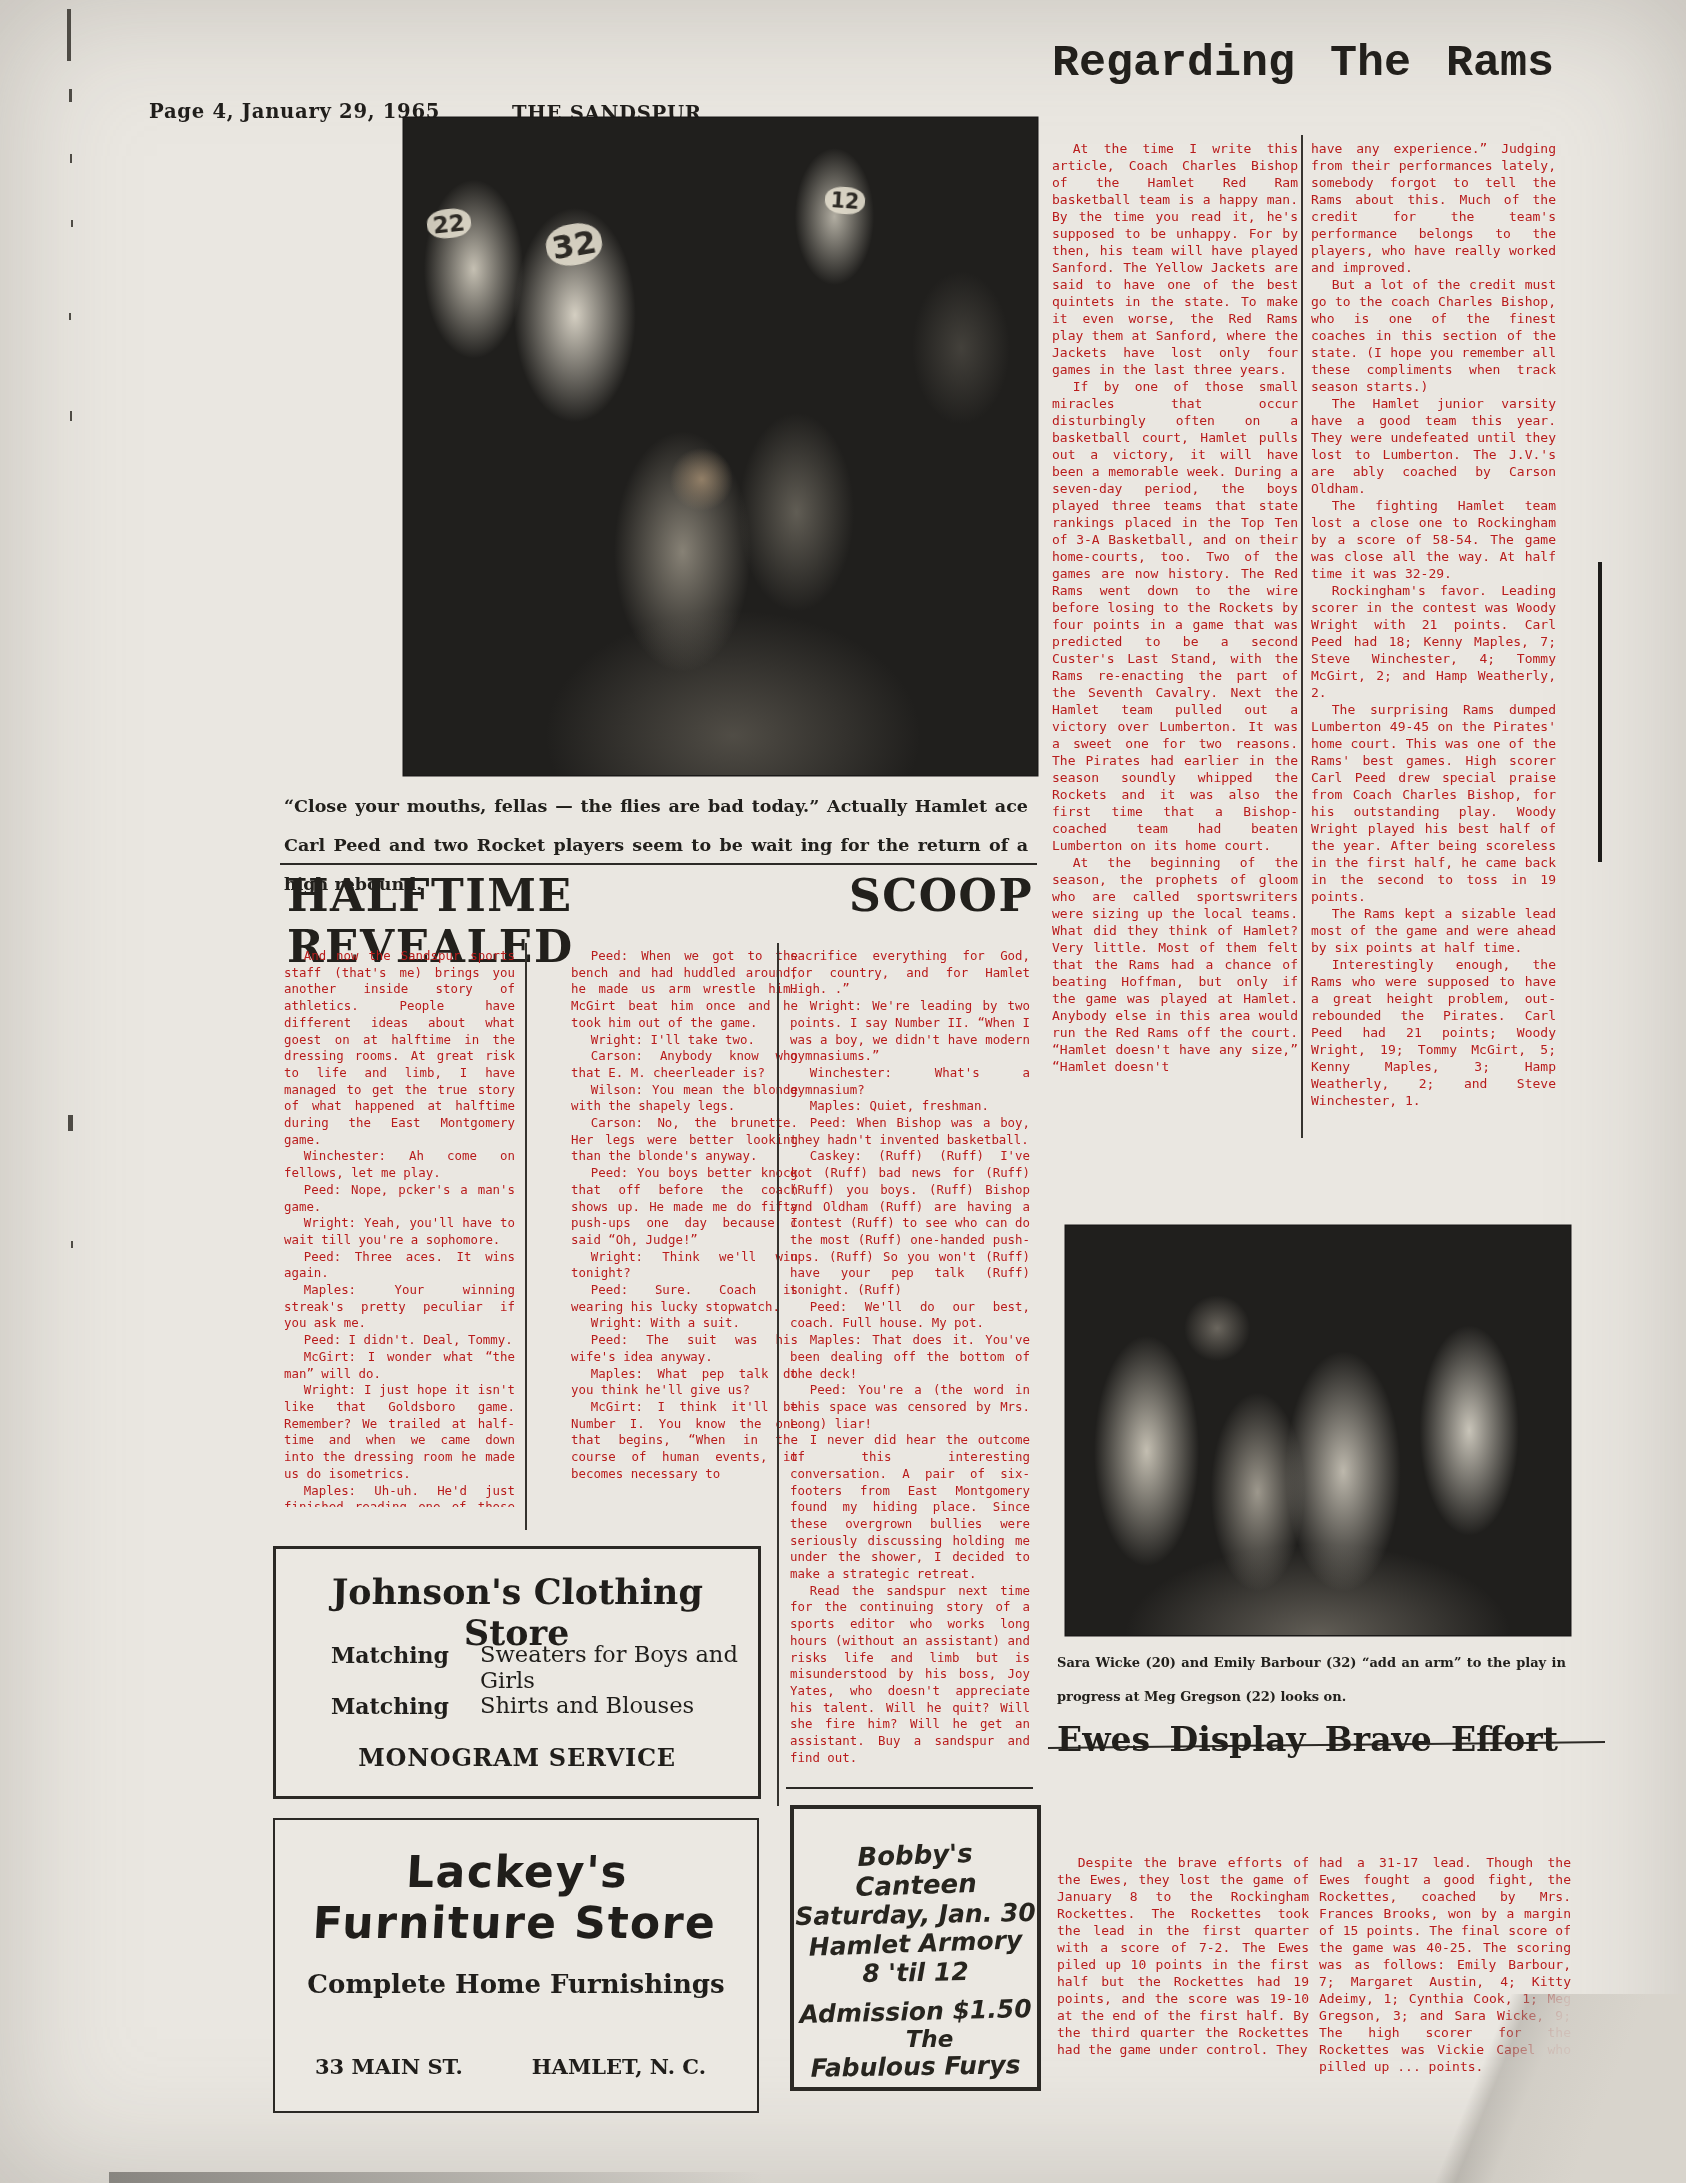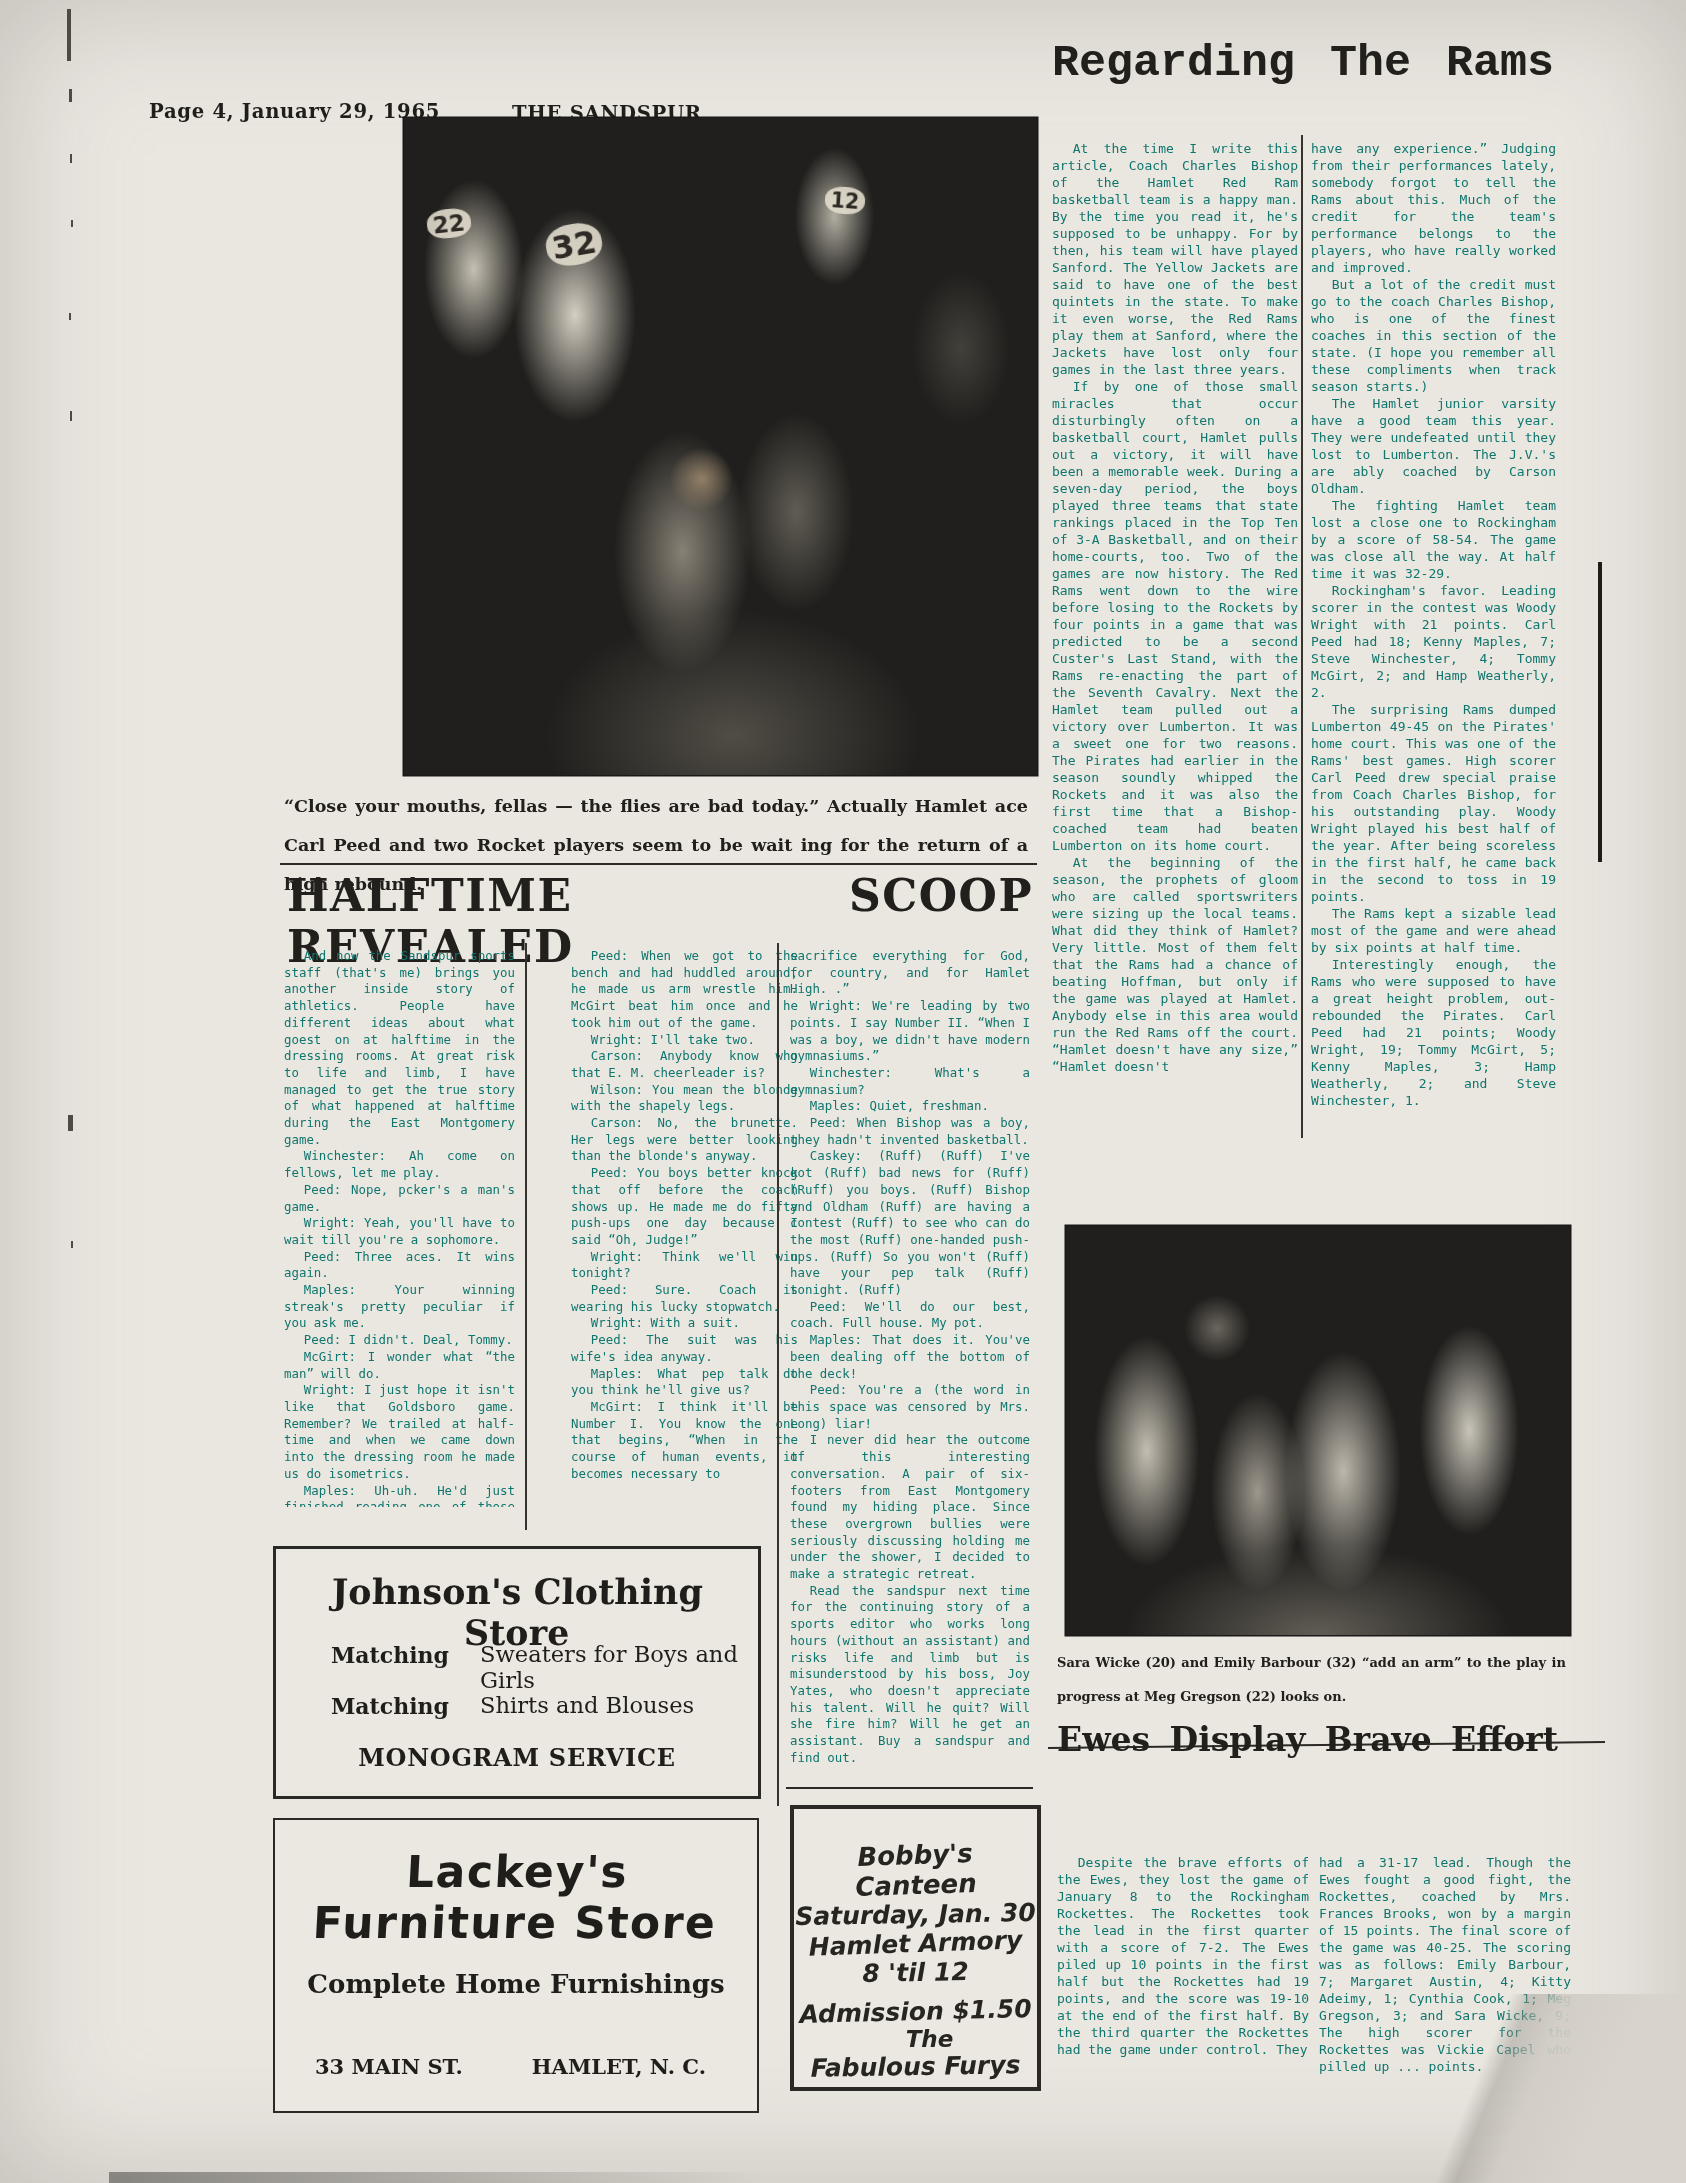--- a/index.html
+++ b/index.html
@@ -9,21 +9,21 @@
         font-family:"DejaVu Serif",serif;color:#201e1b;}
   .abs{position:absolute;}
   
   .masthead{font-weight:bold;font-size:19.6px;letter-spacing:0.7px;}
   .headline{font-weight:bold;text-align:justify;-moz-text-align-last:justify;text-align-last:justify;
             white-space:nowrap_off;color:#22201c;}
   .headline.rams{font-size:45px;font-family:Liberation Mono, monospace;}
   .headline.halftime{font-size:44px;letter-spacing:1.5px;}
   .headline.ewes{font-size:33px;}
   
-  .col{font-family:"DejaVu Sans Mono",monospace;text-align:justify;color:#0f766e;overflow:hidden;}
+  .col{font-family:"DejaVu Sans Mono",monospace;text-align:justify;color:#b91c1c;overflow:hidden;}
   .col p{margin:0;text-indent:1.6em;}
   .col.cont p:first-child{text-indent:0;}
   .rams-col{font-size:13px;line-height:17px;}
   .ht-col{font-size:12.4px;line-height:16.7px;}
   .ewes-col{font-size:13px;line-height:17px;}
   
   .caption{font-weight:bold;text-align:justify;font-size:17.5px;line-height:39px;color:#22201c;}
   .caption.small{font-size:13px;line-height:34px;}
   
   .hrule{background:#2c2a26;height:2.2px;}

